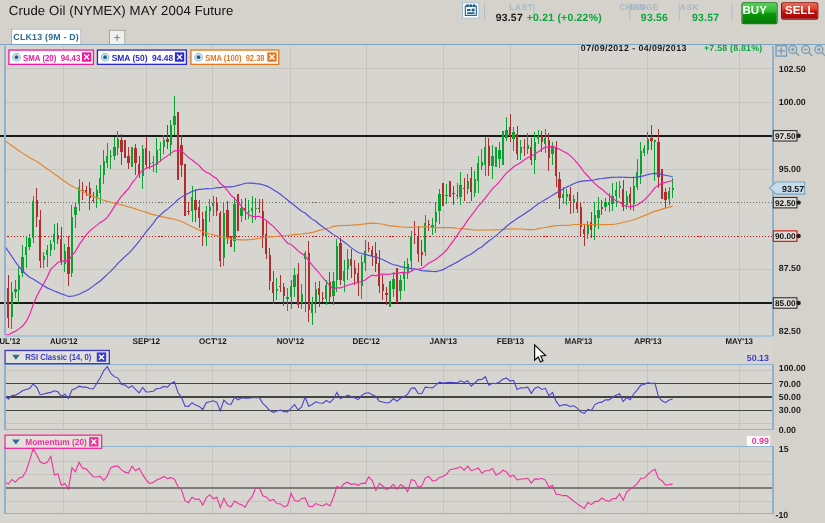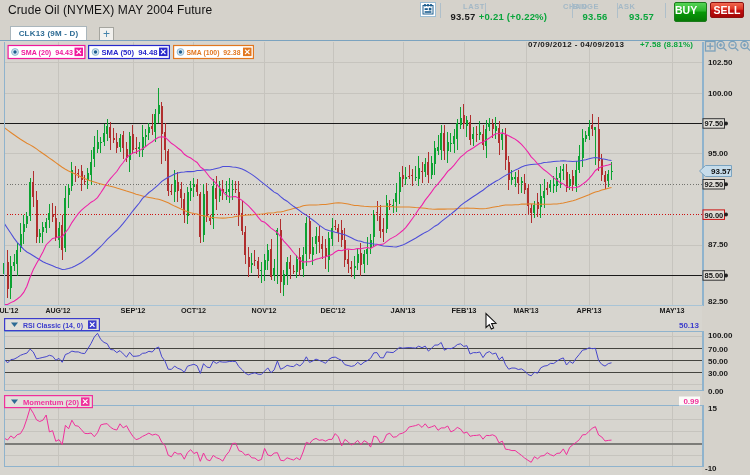--- a/index.html
+++ b/index.html
@@ -35,21 +35,21 @@
 <div class="abs lbl" style="left:573px;top:2px;width:44px;text-align:left">BID</div>
 <div class="abs val grn" style="left:573px;top:10.5px;width:44px;text-align:center">93.56</div>
 <div class="sep" style="left:617px"></div>
 <div class="abs lbl" style="left:618px;top:2px;width:47px;">ASK</div>
 <div class="abs val grn" style="left:618px;top:10.5px;width:47px;text-align:center">93.57</div>
 <div class="sep" style="left:665px"></div>
 
 <div class="abs" style="left:674px;top:2px;width:33px;height:20px;border-radius:2px;border:1px solid #1c7a1c;background:linear-gradient(#55d455,#2bb32b 45%,#089908 50%,#067a06);color:#fff;font-size:10.5px;font-weight:bold;line-height:15px">BUY</div>
 <div class="abs" style="left:710px;top:2px;width:34px;height:16px;border-radius:2px;border:1px solid #8d1010;background:linear-gradient(#f06a50,#dd3322 45%,#c40f0f 50%,#a30707);color:#fff;font-size:10.5px;font-weight:bold;text-align:center;line-height:15px">SELL</div>
 
-<div class="abs" style="left:10px;top:26px;width:77px;height:15px;background:#fff;border:1px solid #aab6bc;border-bottom:none;color:#2d6b94;font-size:8px;font-weight:bold;text-align:center;line-height:14px;letter-spacing:.2px">CLK13 (9M - D)</div>
+<div class="abs" style="left:10px;top:26px;width:64px;height:15px;background:#fff;border:1px solid #aab6bc;border-bottom:none;color:#2d6b94;font-size:8px;font-weight:bold;text-align:center;line-height:14px;letter-spacing:.2px">CLK13 (9M - D)</div>
 <div class="abs" style="left:99px;top:27px;width:15px;height:14px;background:#f2f1ee;border:1px solid #a5a59f;border-bottom:none;color:#4383ab;font-size:12px;font-weight:400;text-align:center;line-height:12px">+</div>
 
 <svg class="abs" style="left:0;top:40px" width="750" height="435" viewBox="0 40 750 435" shape-rendering="crispEdges">
 <rect x="0" y="40" width="750" height="435" fill="#d7d5cf"></rect>
 <rect x="702" y="42" width="48" height="433" fill="#d5d2cb"></rect>
 <rect x="0" y="40" width="750" height="1.2" fill="#7ba3bf"></rect>
 
 <g>
  <g stroke="#c6c4be" stroke-width="1">
   <line x1="58" y1="42" x2="58" y2="305"></line>

